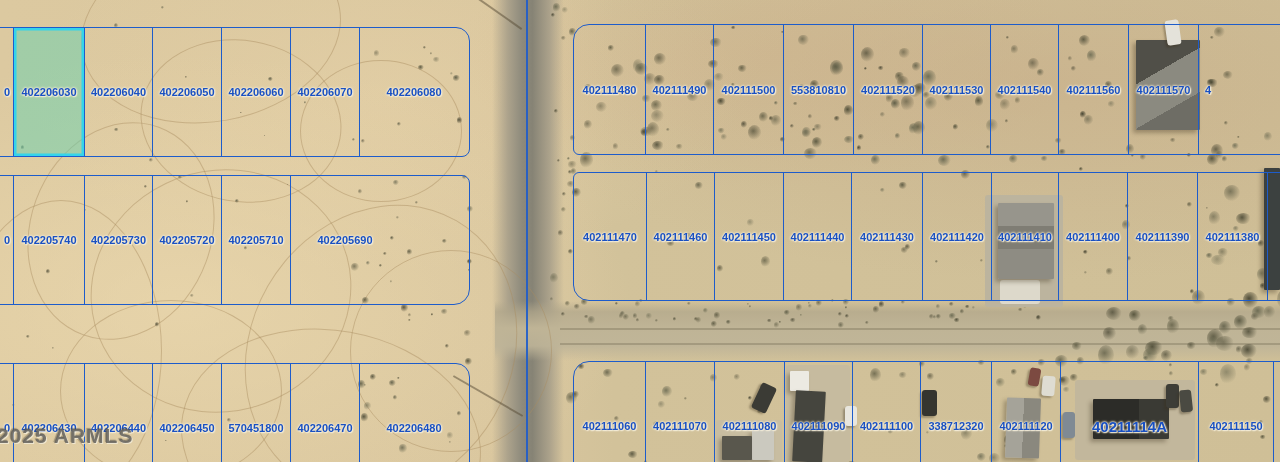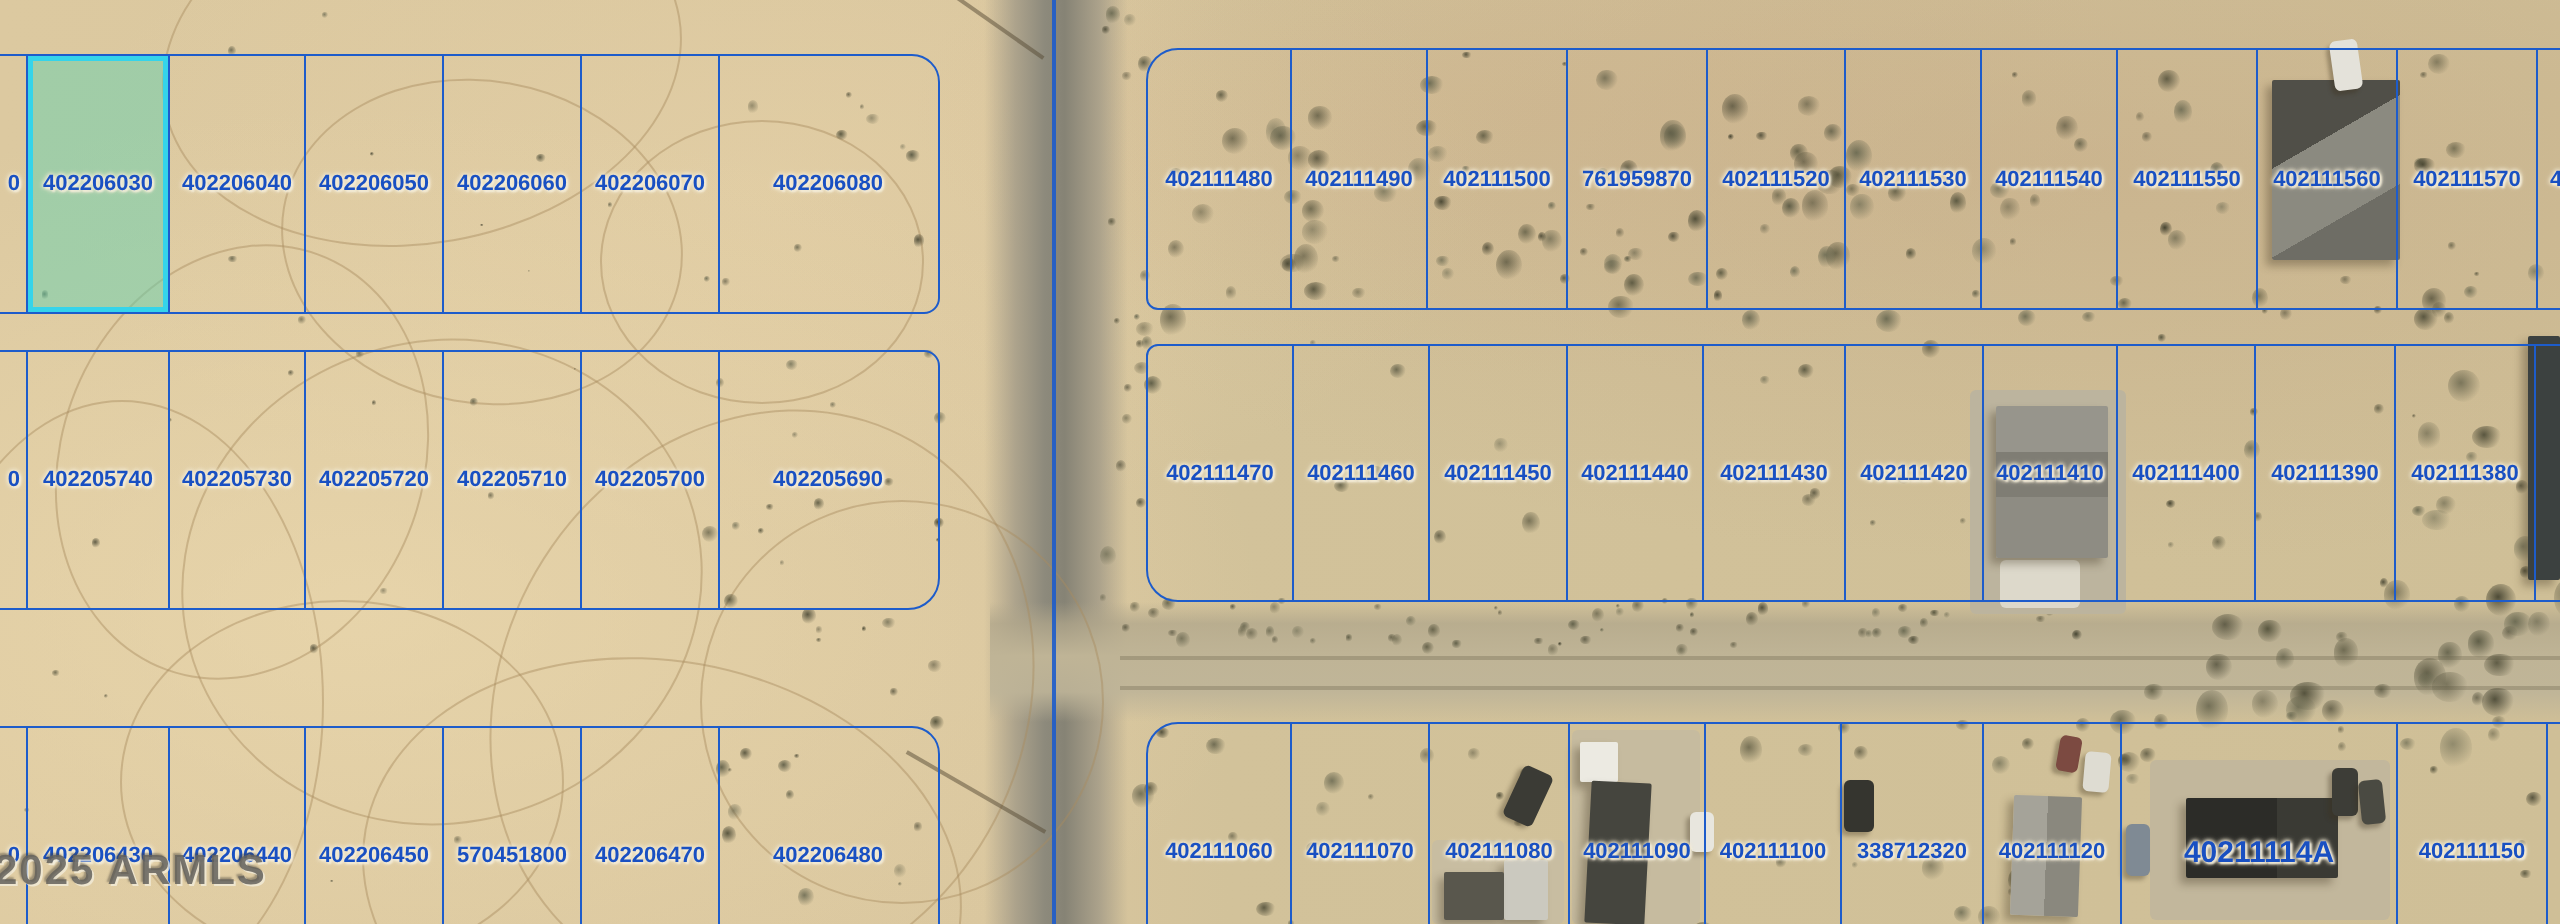--- a/index.html
+++ b/index.html
@@ -541,23 +541,20 @@
         </div>
         <div class="parcel" style="width: 68px; flex: 0 0 auto;">
           <span class="parcel-label">402205730</span>
         </div>
         <div class="parcel" style="width: 69px; flex: 0 0 auto;">
           <span class="parcel-label">402205720</span>
         </div>
         <div class="parcel" style="width: 69px; flex: 0 0 auto;">
           <span class="parcel-label">402205710</span>
         </div>
-        <div class="parcel" style="width: 69px; flex: 0 0 auto;">
-          <span class="parcel-label">402205700</span>
-        </div>
         <div class="parcel" style="width: 108px; flex: 0 0 auto;">
           <span class="parcel-label">402205690</span>
         </div>
       </div>
       <div class="block" style="left: -60px; top: 363px; width: 530px; height: 130px; border-radius: 0px 14px 0px 0px;">
         <div class="parcel partial-left" style="width: 73px; flex: 0 0 auto;">
           <span class="parcel-label">0</span>
         </div>
         <div class="parcel" style="width: 71px; flex: 0 0 auto;">
           <span class="parcel-label">402206430</span>
@@ -582,33 +579,30 @@
         <div class="parcel" style="width: 72px; flex: 0 0 auto;">
           <span class="parcel-label">402111480</span>
         </div>
         <div class="parcel" style="width: 68px; flex: 0 0 auto;">
           <span class="parcel-label">402111490</span>
         </div>
         <div class="parcel" style="width: 70px; flex: 0 0 auto;">
           <span class="parcel-label">402111500</span>
         </div>
         <div class="parcel" style="width: 70px; flex: 0 0 auto;">
-          <span class="parcel-label">761959870</span>
+          <span class="parcel-label">553810810</span>
         </div>
         <div class="parcel" style="width: 69px; flex: 0 0 auto;">
           <span class="parcel-label">402111520</span>
         </div>
         <div class="parcel" style="width: 68px; flex: 0 0 auto;">
           <span class="parcel-label">402111530</span>
         </div>
         <div class="parcel" style="width: 68px; flex: 0 0 auto;">
           <span class="parcel-label">402111540</span>
-        </div>
-        <div class="parcel" style="width: 70px; flex: 0 0 auto;">
-          <span class="parcel-label">402111550</span>
         </div>
         <div class="parcel" style="width: 70px; flex: 0 0 auto;">
           <span class="parcel-label">402111560</span>
         </div>
         <div class="parcel" style="width: 70px; flex: 0 0 auto;">
           <span class="parcel-label">402111570</span>
         </div>
         <div class="parcel partial-right" style="width: 52px; flex: 0 0 auto;">
           <span class="parcel-label">4</span>
         </div>

